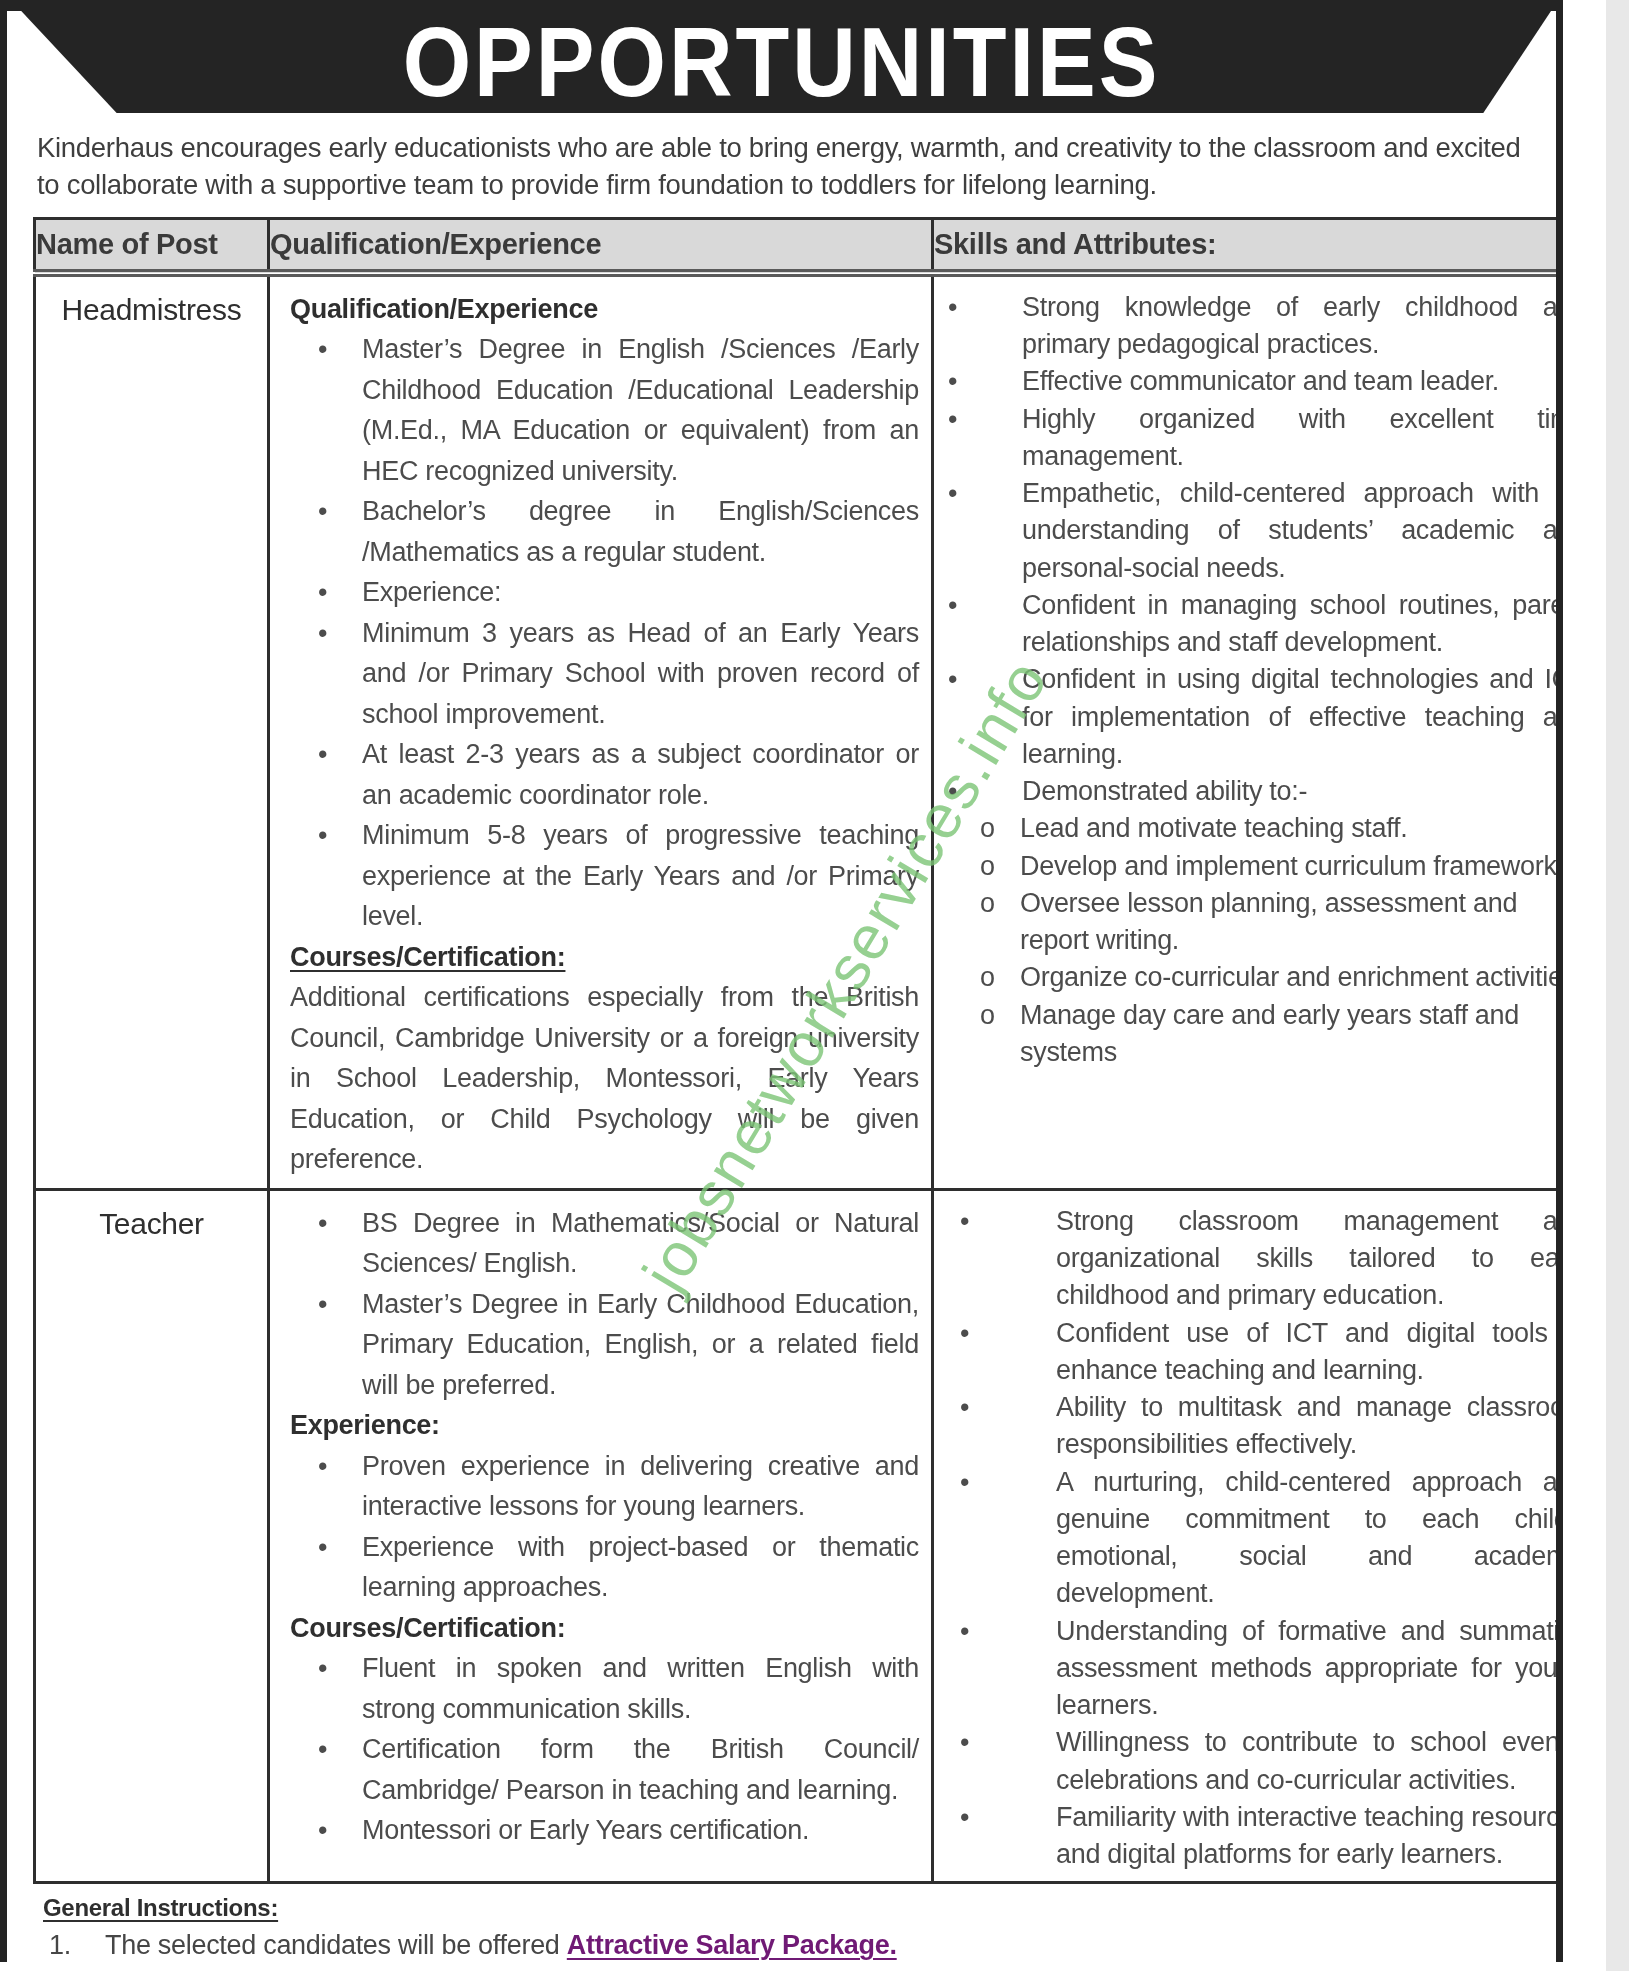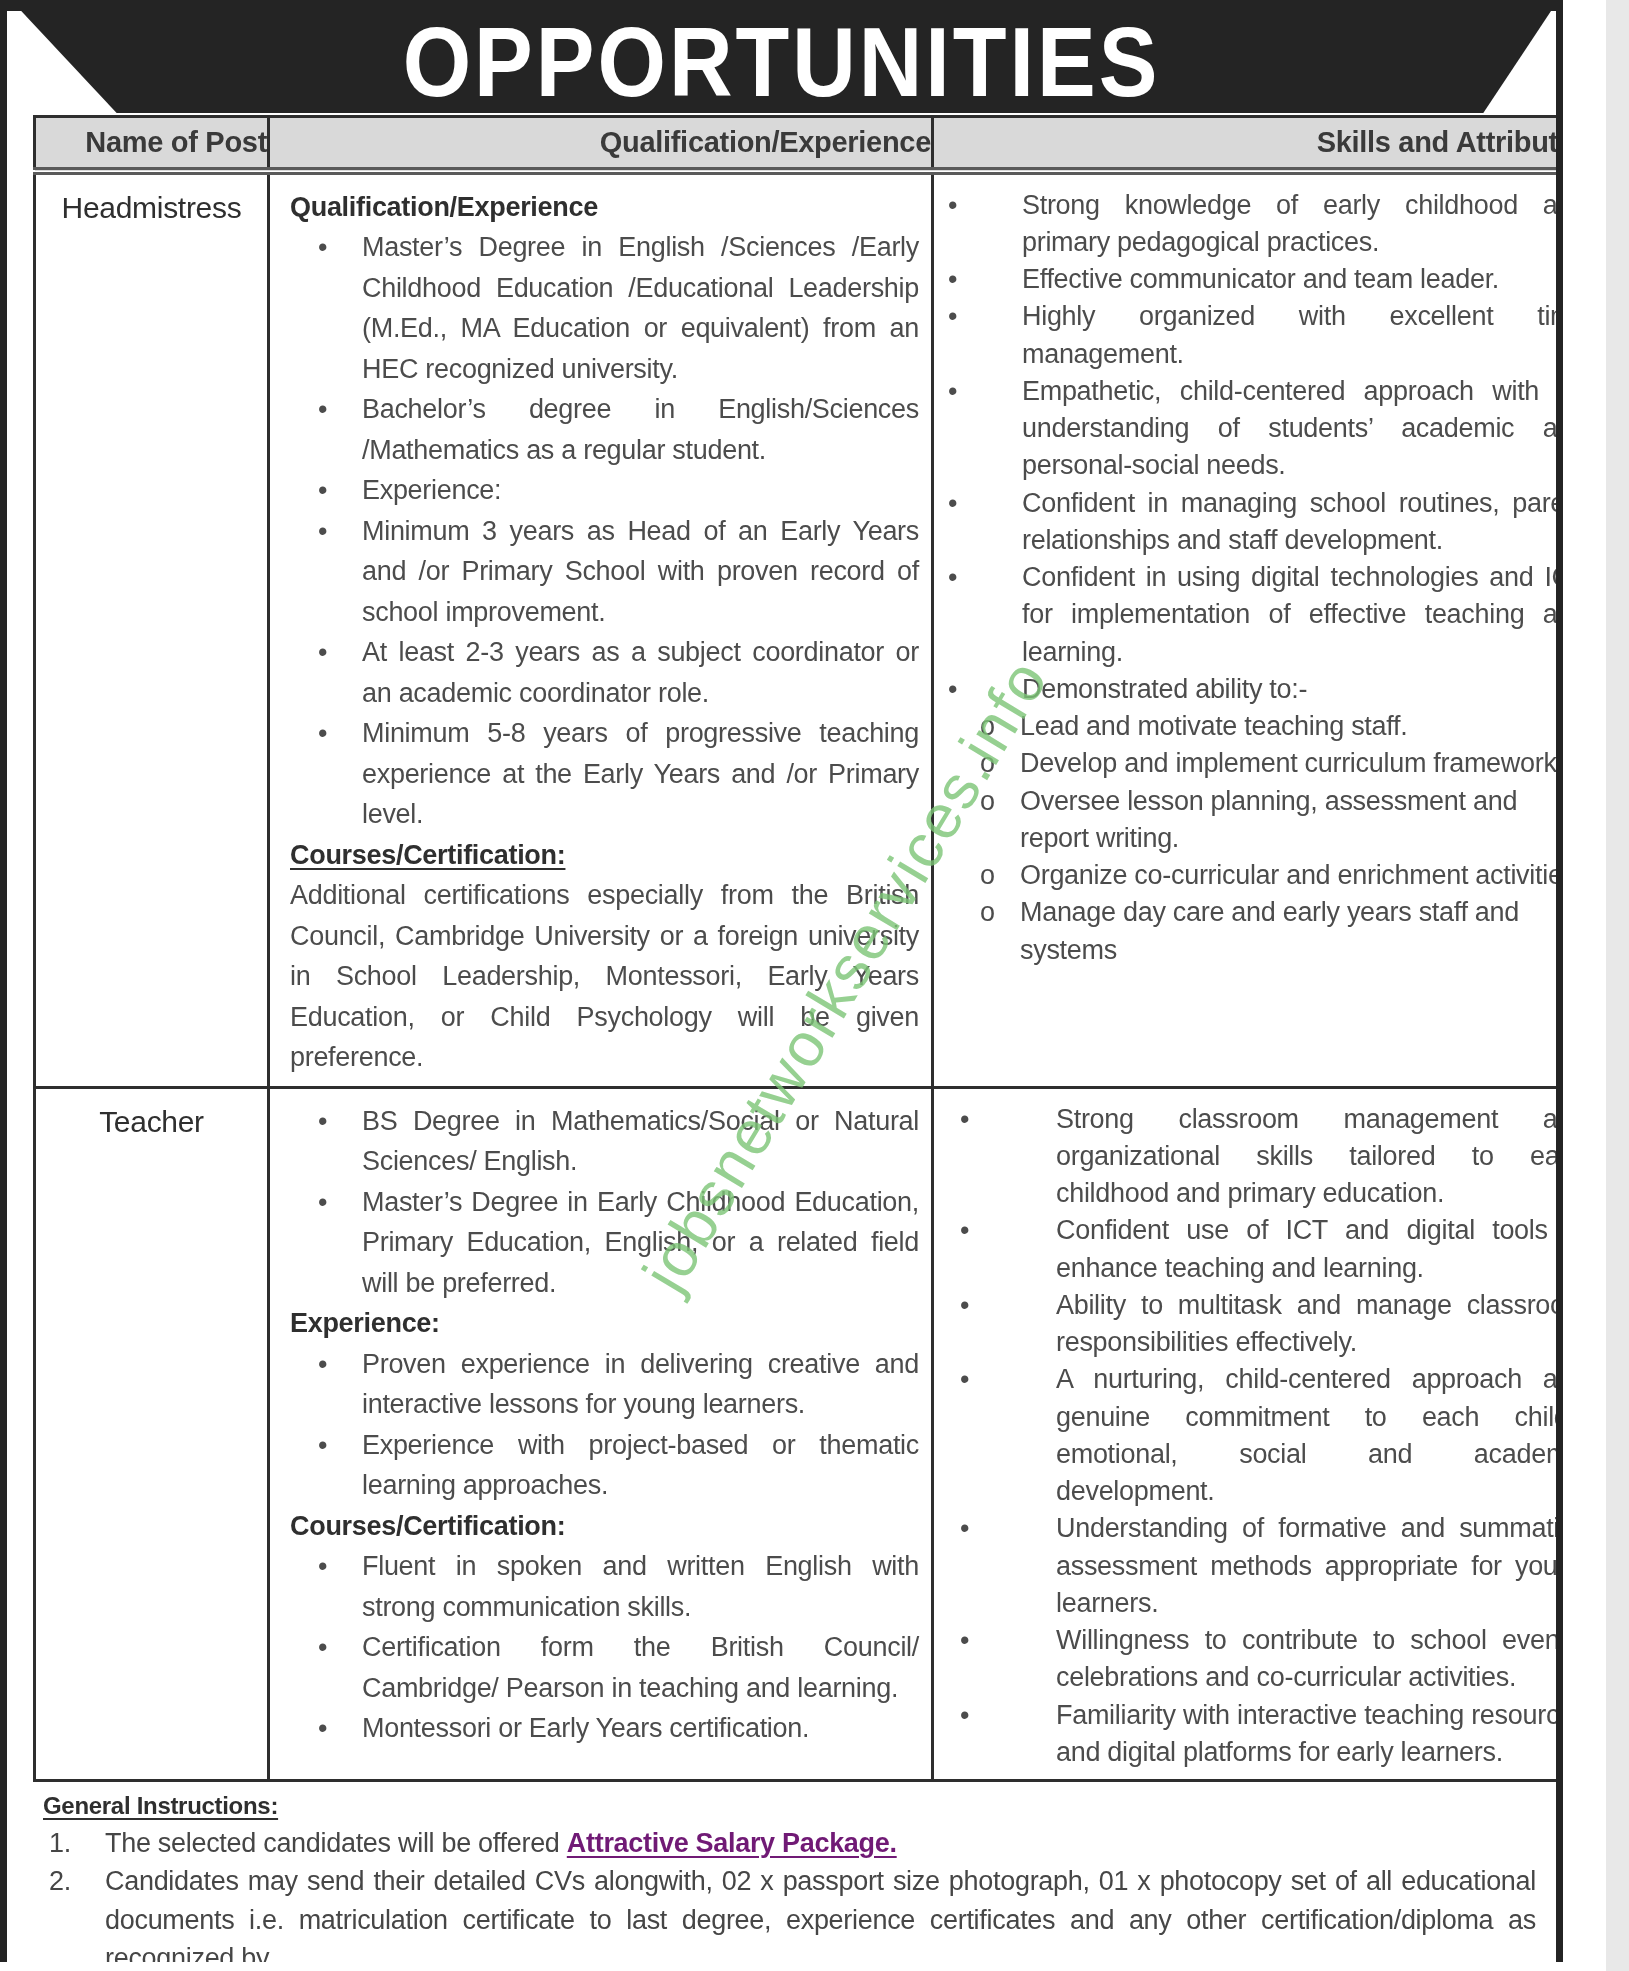--- a/index.html
+++ b/index.html
@@ -66,25 +66,24 @@
   table.posts th, table.posts td {
     border: 3px solid #2e2e2e;
     vertical-align: top;
   }
   table.posts th {
     background: #d9d9d9;
     height: 54px;
     font-size: 29px;
     font-weight: bold;
     color: #3a3a3a;
-    text-align: right;
+    text-align: left;
     vertical-align: middle;
     border-bottom: 8px double #5a5a5a;
     letter-spacing: -0.3px;
-    padding-left: 40px;
   }
   td.post-cell {
     text-align: center;
     padding-top: 16px;
     font-weight: normal;
     font-size: 30px;
     color: #2f2f2f;
     letter-spacing: -0.3px;
   }
   tr.row-headmistress { height: 754px; }
@@ -145,20 +144,21 @@
 </style>
 </head>
 <body>
 
 <div class="sheet">
 
   <div class="banner">
     <div class="banner-title">OPPORTUNITIES</div>
   </div>
 
+  <p class="intro">Kinderhaus encourages early educationists who are able to bring energy, warmth, and creativity to the classroom and excited to collaborate with a supportive team to provide firm foundation to toddlers for lifelong learning.</p>
 
   <table class="posts">
     <colgroup>
         <col class="c1">
         <col class="c2">
         <col class="c3">
       </colgroup>
     <thead>
       <tr>
         <th>Name of Post</th>

